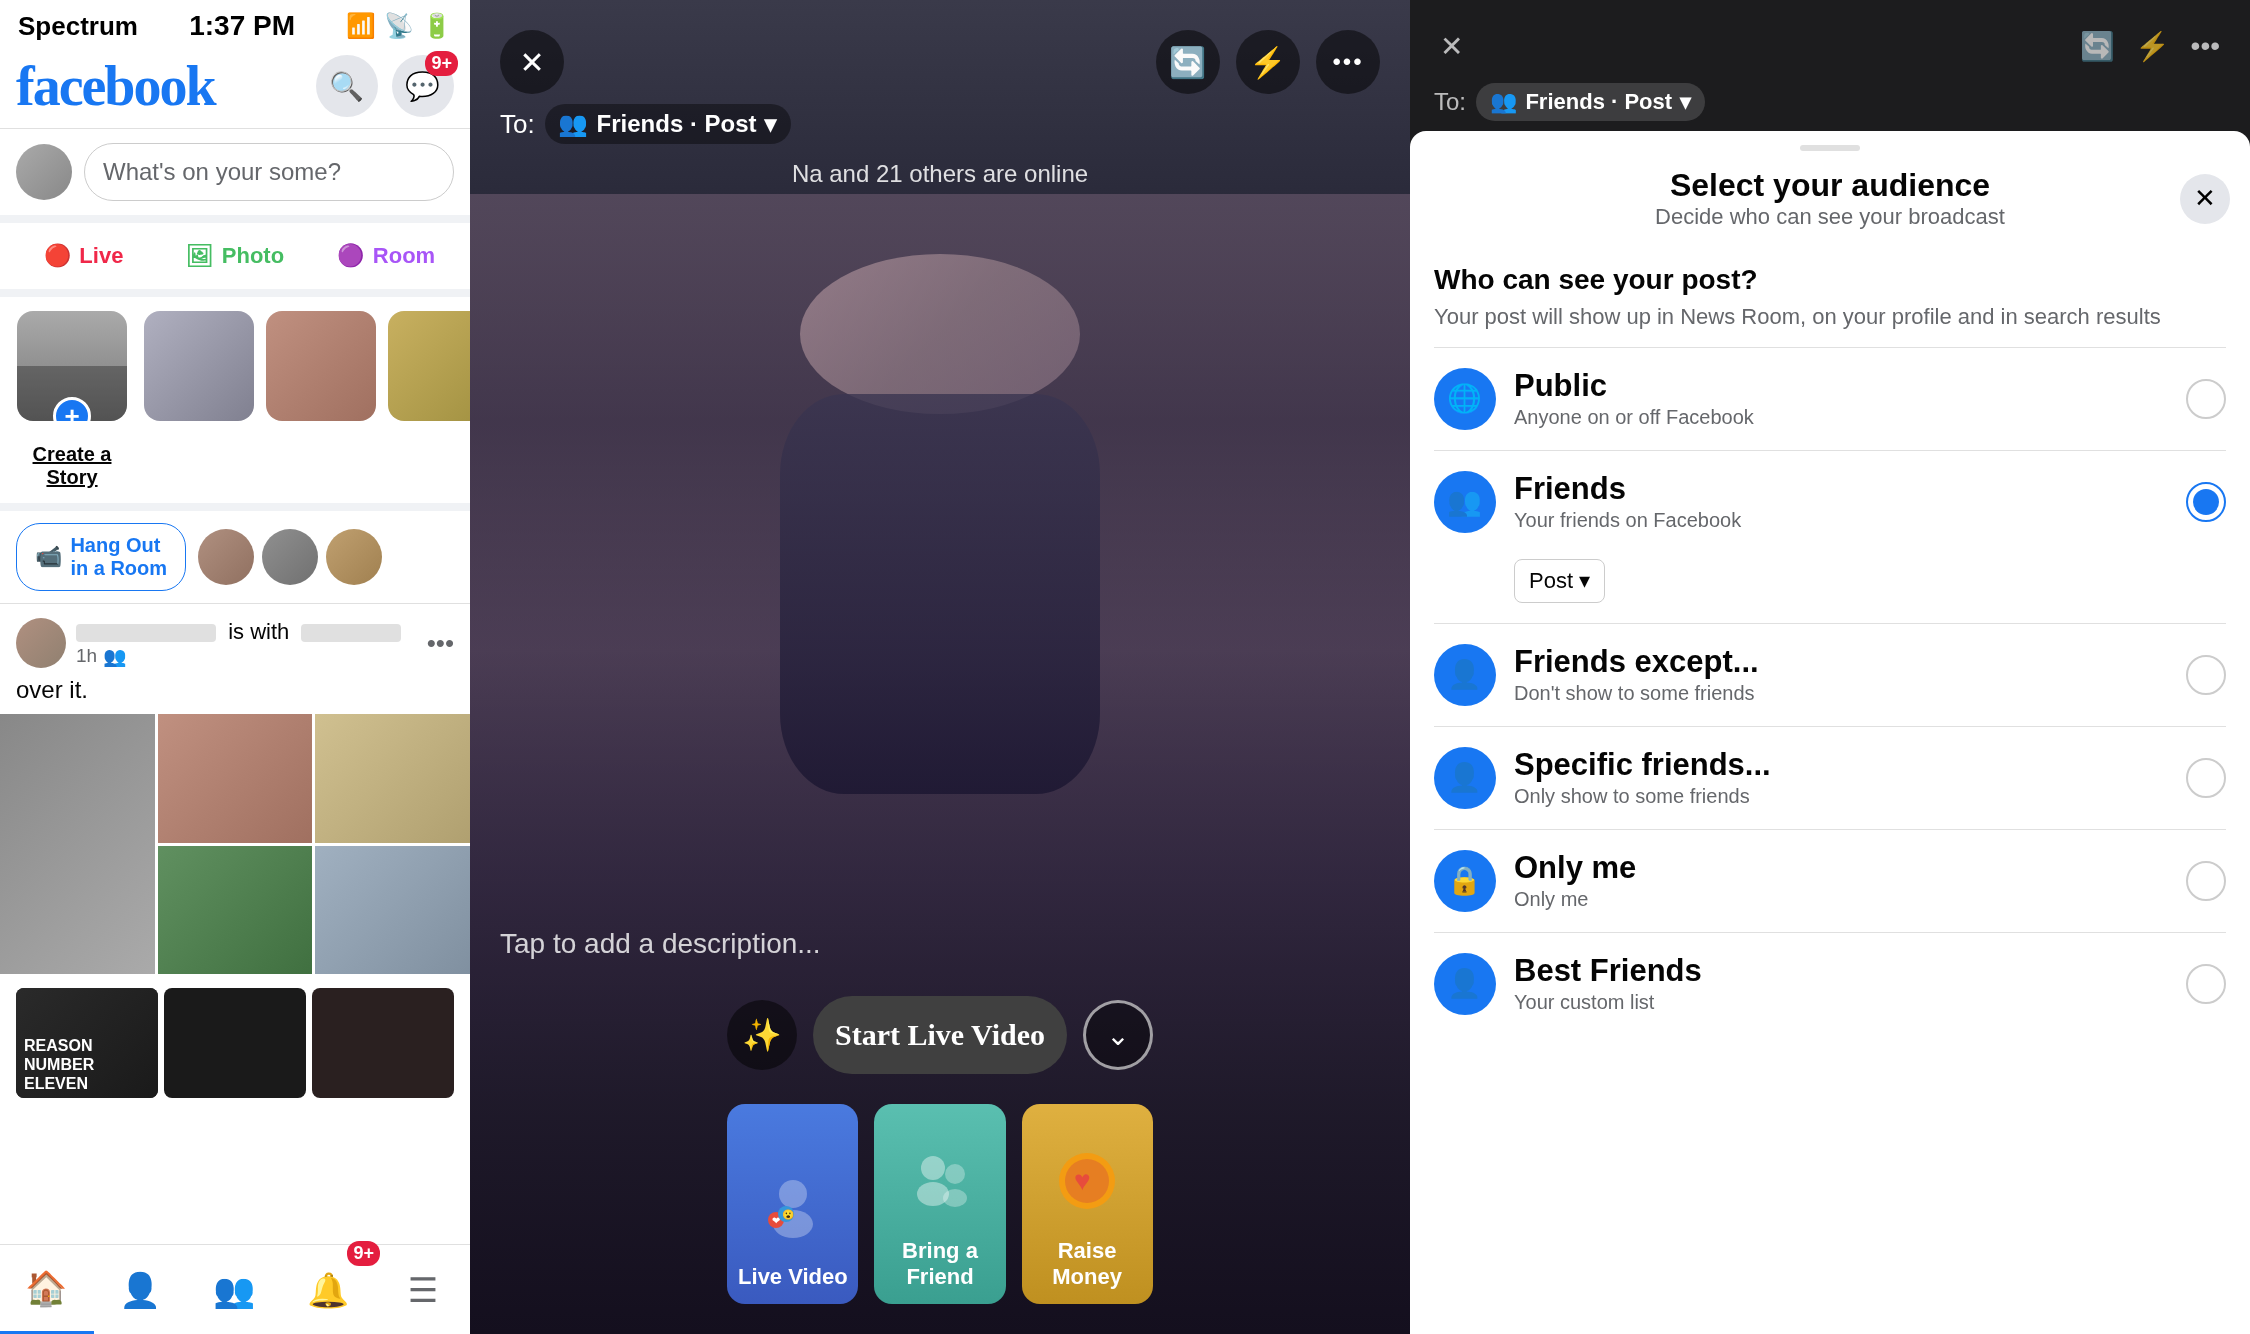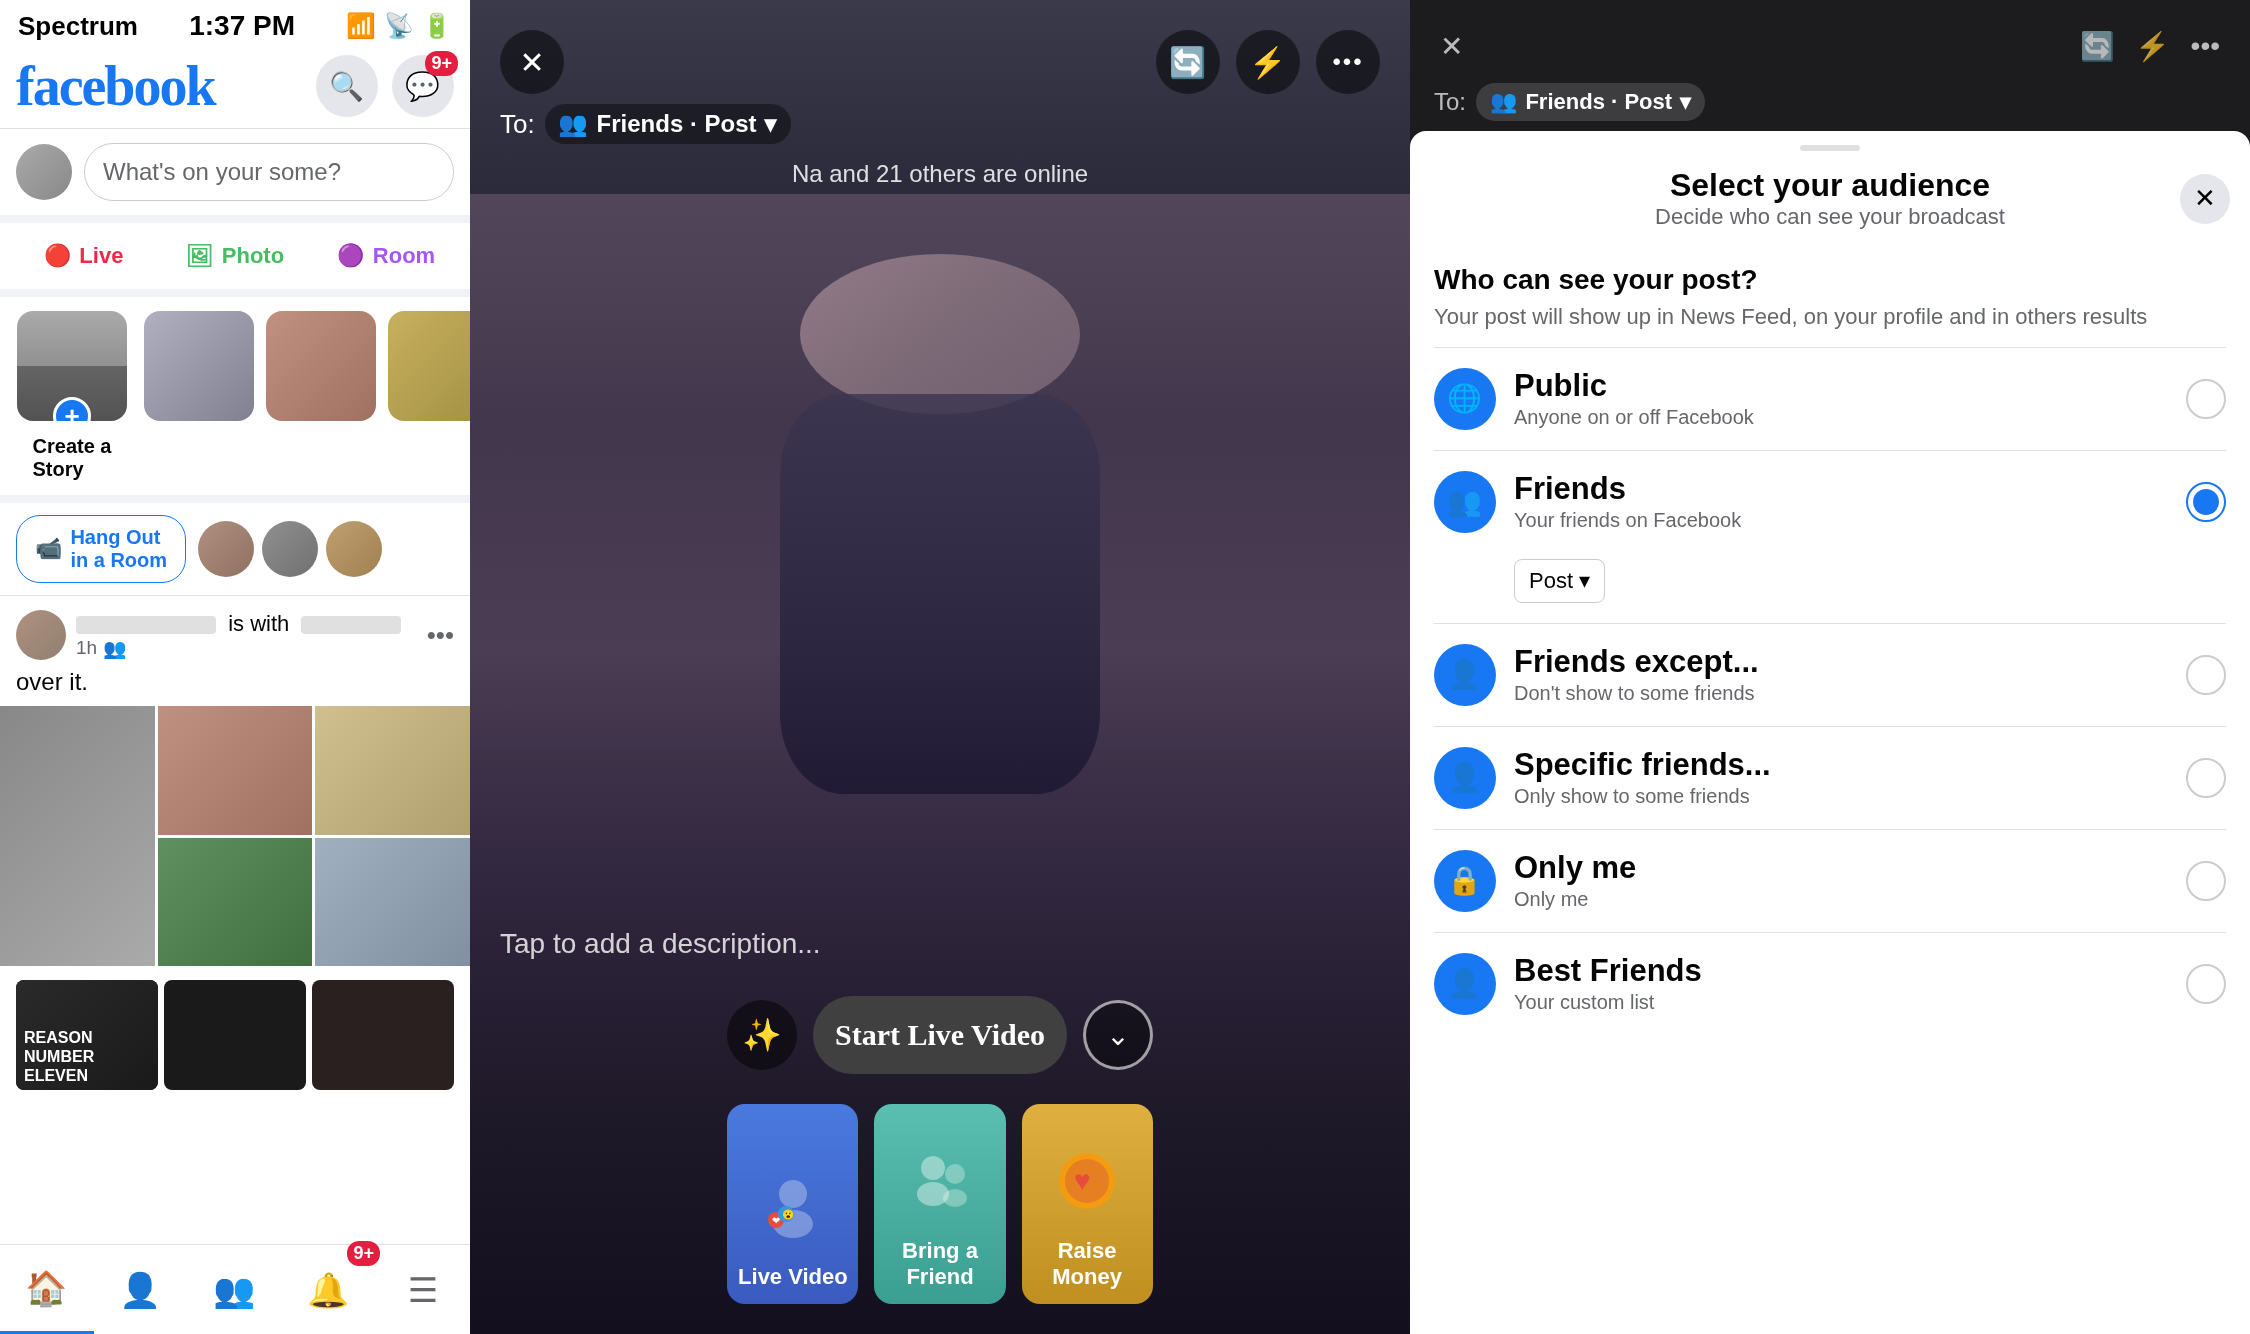--- a/index.html
+++ b/index.html
@@ -152,21 +152,21 @@
       width: 38px; height: 38px;
       border-radius: 50%;
       background: #1877f2;
       color: #fff;
       display: flex; align-items: center; justify-content: center;
       font-size: 26px;
       font-weight: 700;
       border: 3px solid #fff;
       z-index: 2;
     }
-    .story-label { font-size: 20px; font-weight: 600; color: #050505; text-align: left; margin-top: 8px; }
+    .story-label { font-size: 20px; font-weight: 600; color: #050505; text-align: center; margin-top: 16px; text-decoration: underline; }
 
     .story-thumb {
       width: 110px; min-width: 110px;
       height: 110px;
       border-radius: 16px;
       overflow: hidden;
     }
     .story-thumb-img {
       width: 100%; height: 100%;
       background: #999;
@@ -826,21 +826,21 @@
         <div class="audience-title">Select your audience</div>
         <div class="audience-subtitle">Decide who can see your broadcast</div>
       </div>
       <div class="audience-close-btn">
         <span>✕</span>
       </div>
     </div>
 
     <div class="audience-who-block">
       <div class="audience-who-title">Who can see your post?</div>
-      <div class="audience-who-desc">Your post will show up in News Feed, on your profile and in others results</div>
+      <div class="audience-who-desc">Your post will show up in News Room, on your profile and in search results</div>
     </div>
 
     <div class="audience-divider"></div>
 
     <div class="audience-option">
       <div class="audience-option-icon">
         <span>🌐</span>
       </div>
       <div class="audience-option-text">
         <div class="audience-option-title">Public</div>

